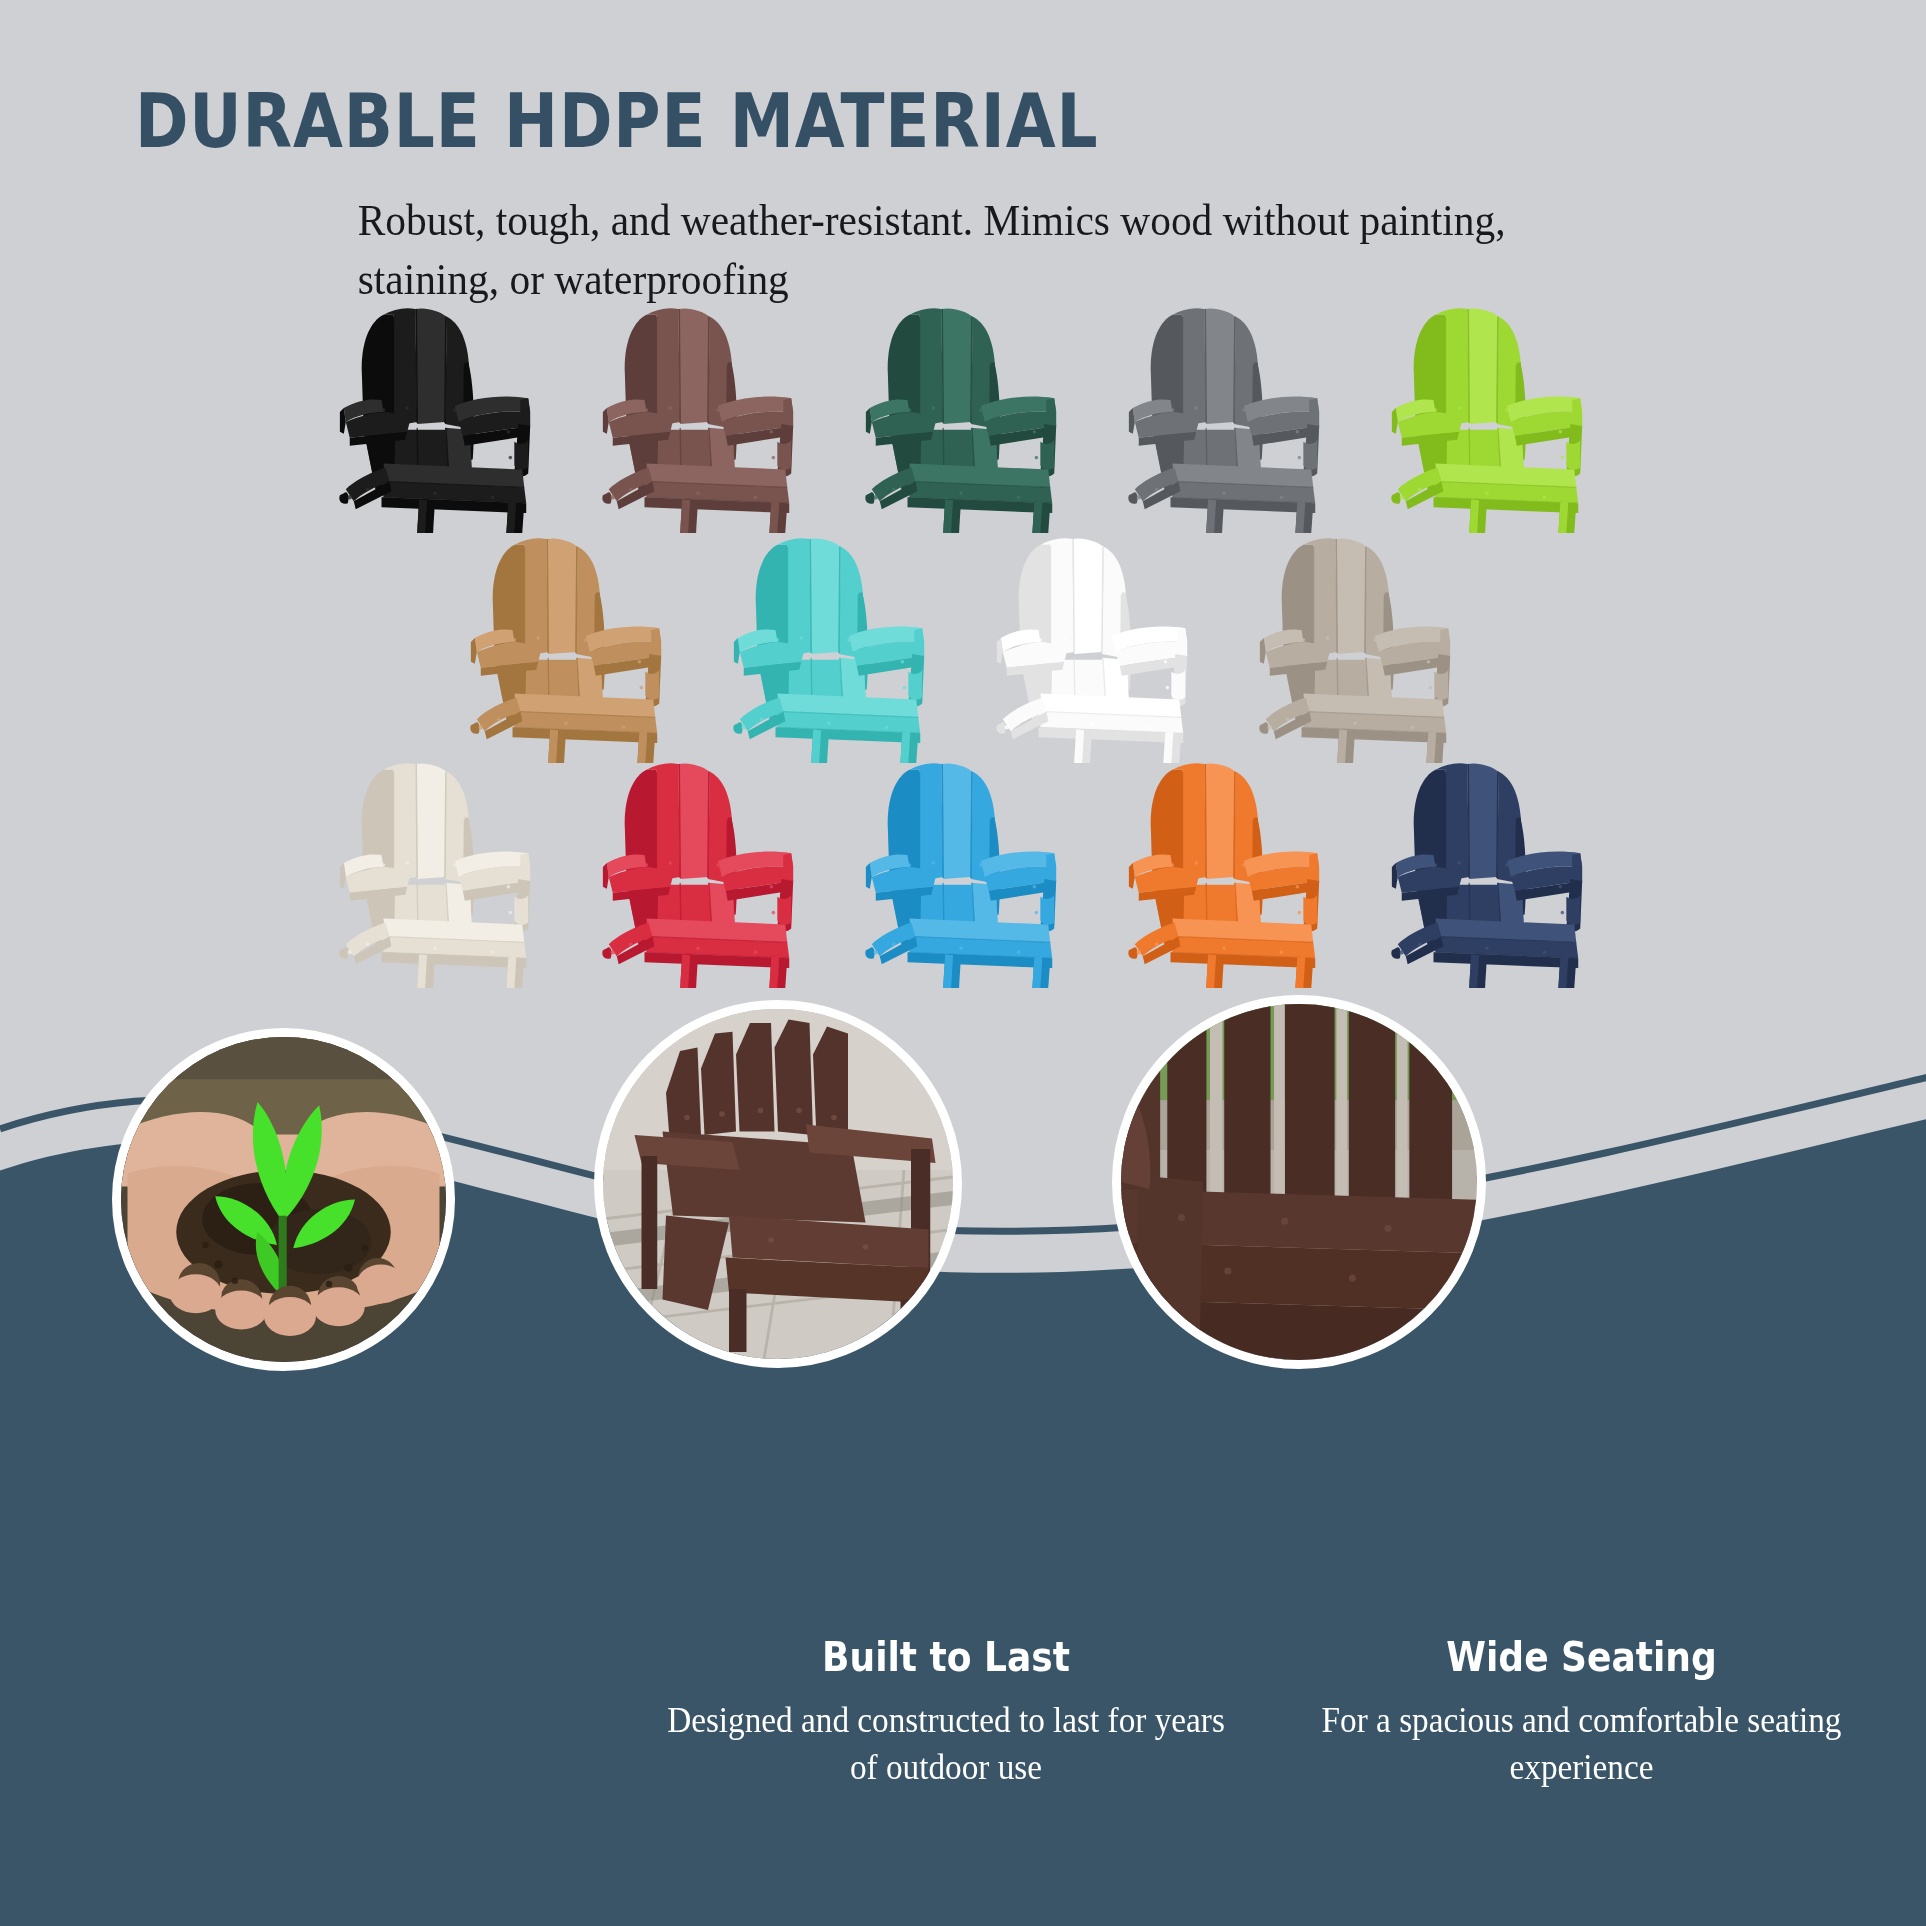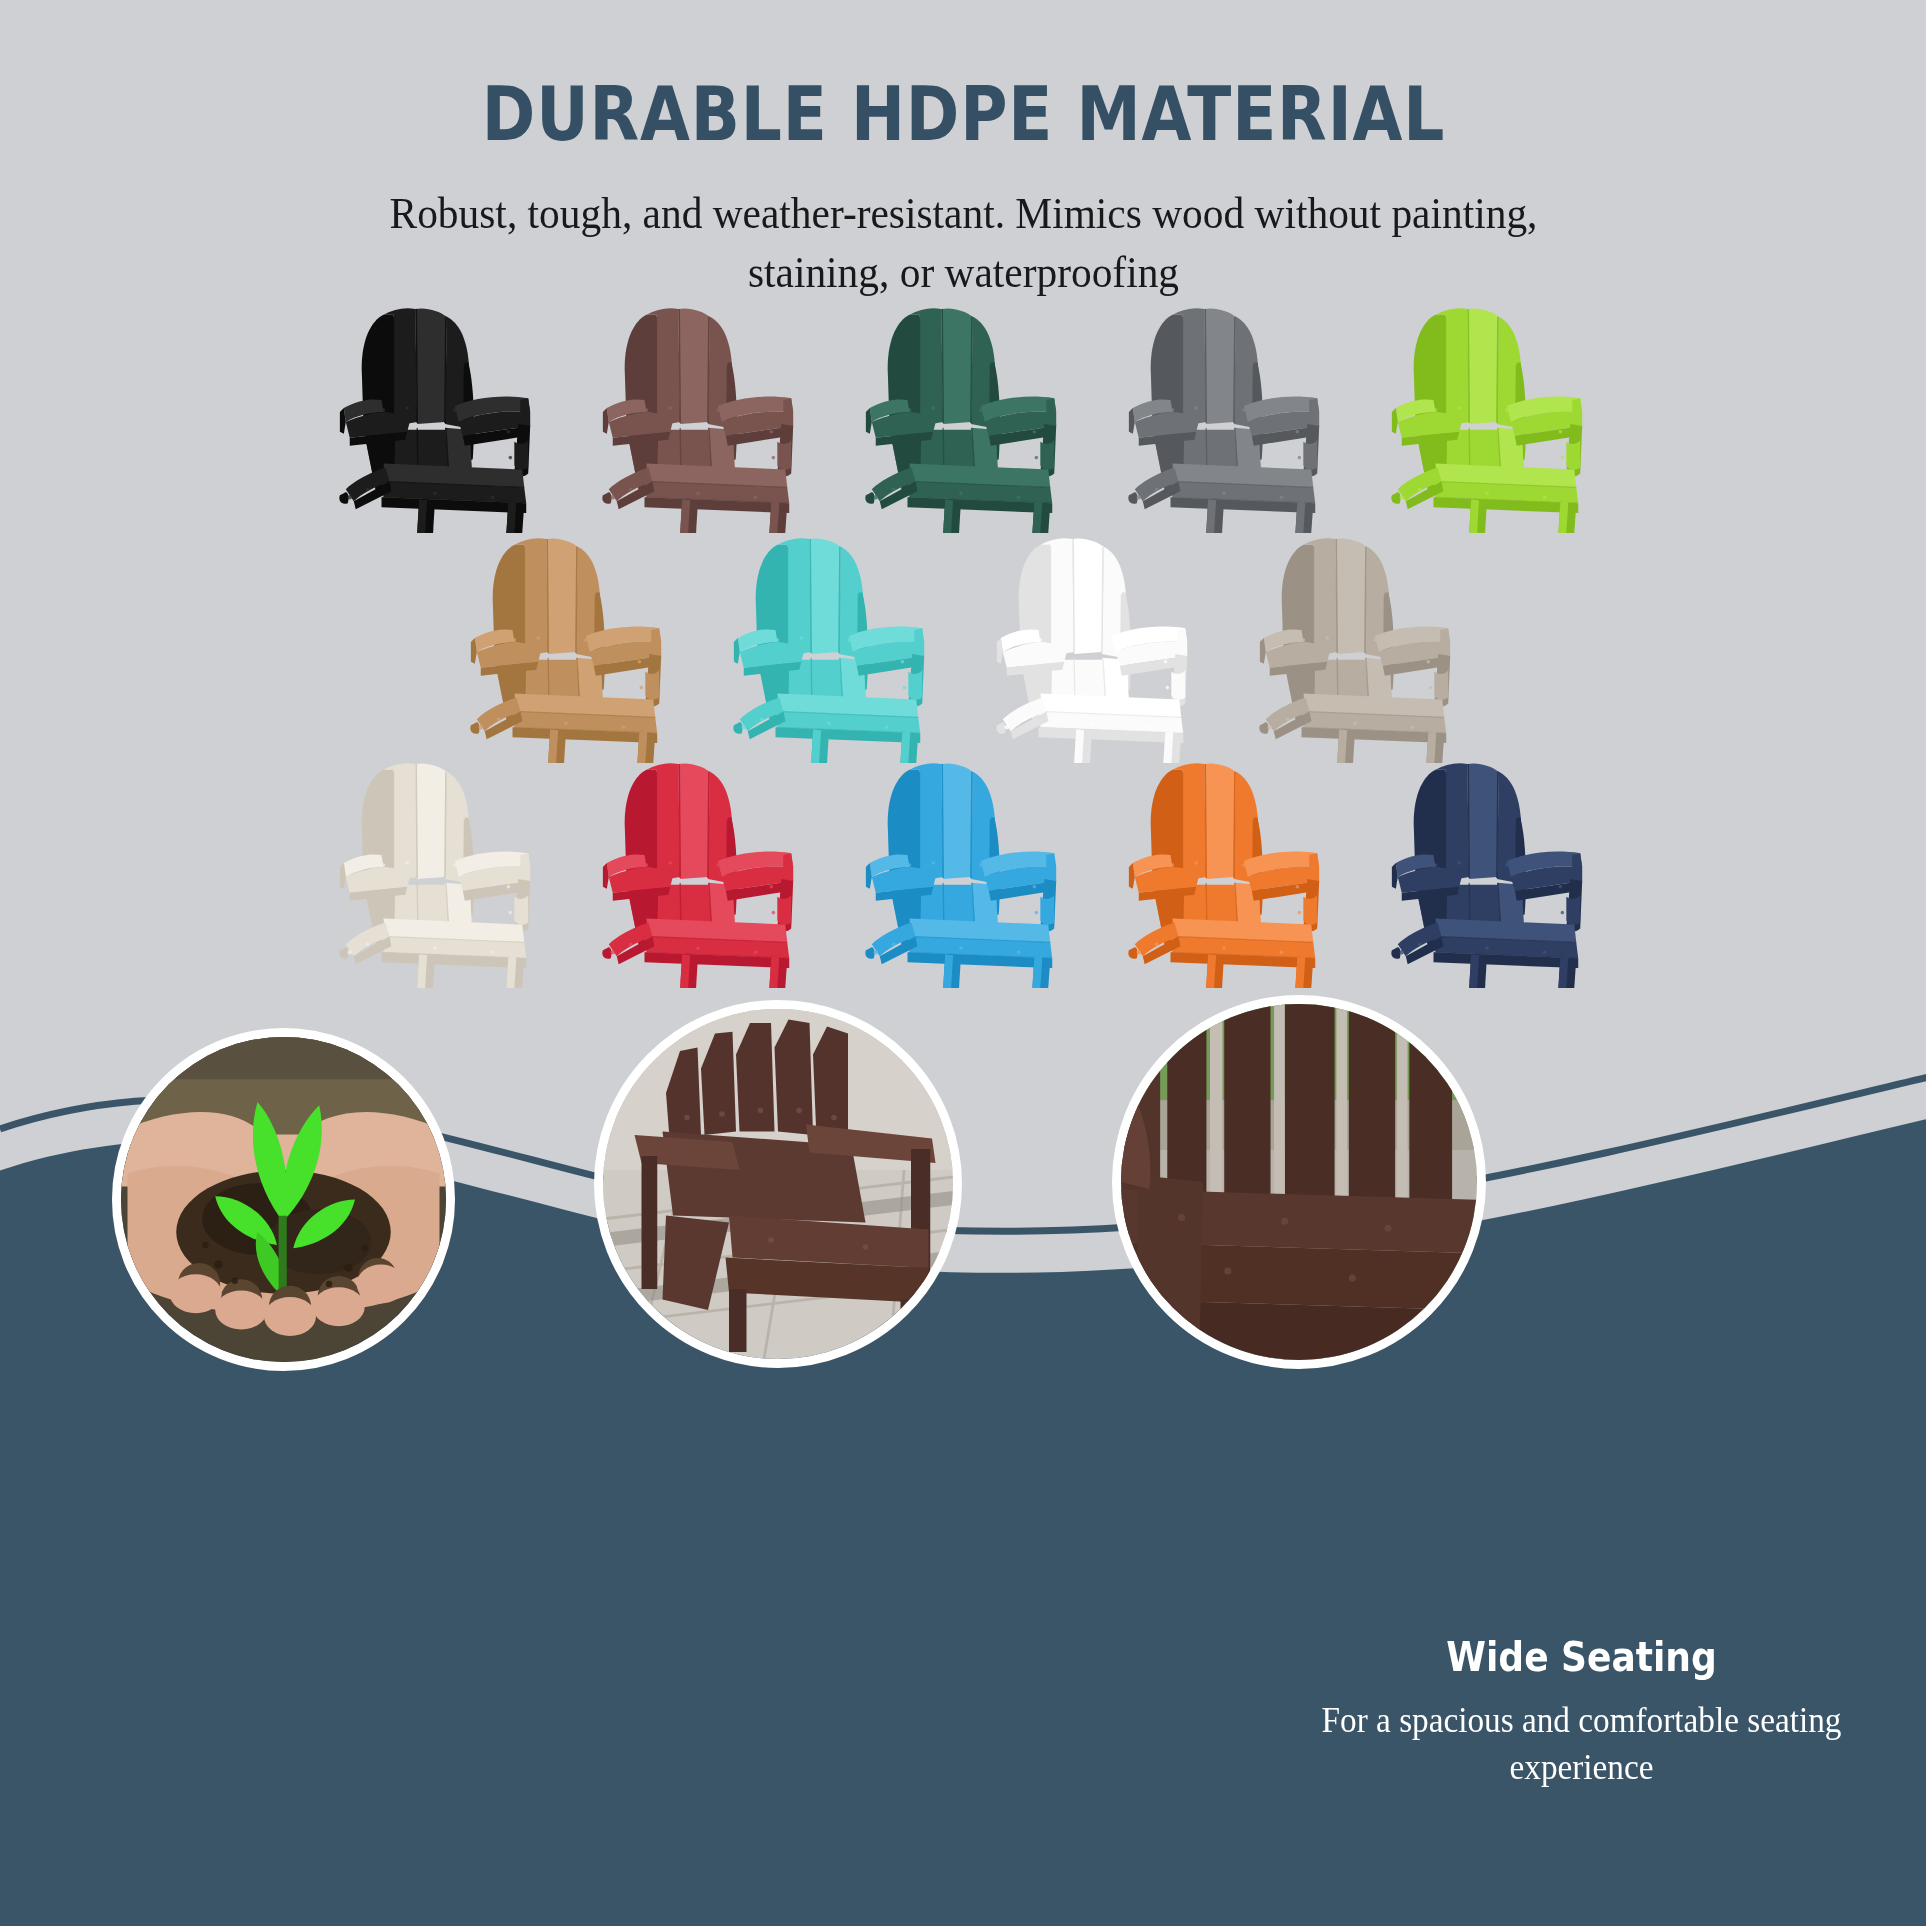--- a/index.html
+++ b/index.html
@@ -5,21 +5,21 @@
   html,body{margin:0;padding:0;}
   body{
     width:1927px;height:1927px;overflow:hidden;
     font-family:"Liberation Sans",sans-serif;
     background:#ced0d4;
     position:relative;
   }
   #stage{position:absolute;inset:0;background:#ced0d4;overflow:hidden;}
 
   
-  #header{position:absolute;left:0;right:0;top:75px;text-align:center;}
+  #header{position:absolute;left:0;right:0;top:82px;text-align:left;}
   #title{
     font-family:"DejaVu Sans",sans-serif;
     font-weight:700;
     font-size:75px;
     letter-spacing:1px;
     color:#355064;
     transform:scaleX(0.86);
     margin:0;
     line-height:1.05;
   }
@@ -1419,19 +1419,23 @@
         <circle cx="34" cy="120" r="2"></circle>
           <circle cx="92" cy="122" r="2"></circle>
         <circle cx="150" cy="126" r="2"></circle>
         <circle cx="60" cy="150" r="2"></circle>
           <circle cx="130" cy="154" r="2"></circle>
       </g>
       <rect x="0" y="0" width="200" height="200" fill="#2a1a12" opacity="0.10"></rect>
     </svg>
   </div>
 
+  <div class="feature" id="f2">
+    <p class="f-title">Built to Last</p>
+    <p class="f-desc">Designed and constructed to last for years of outdoor use</p>
+  </div>
   <div class="feature" id="f3">
     <p class="f-title">Wide Seating</p>
     <p class="f-desc">For a spacious and comfortable seating experience</p>
   </div>
 
 </div>
 
 
 </body></html>

